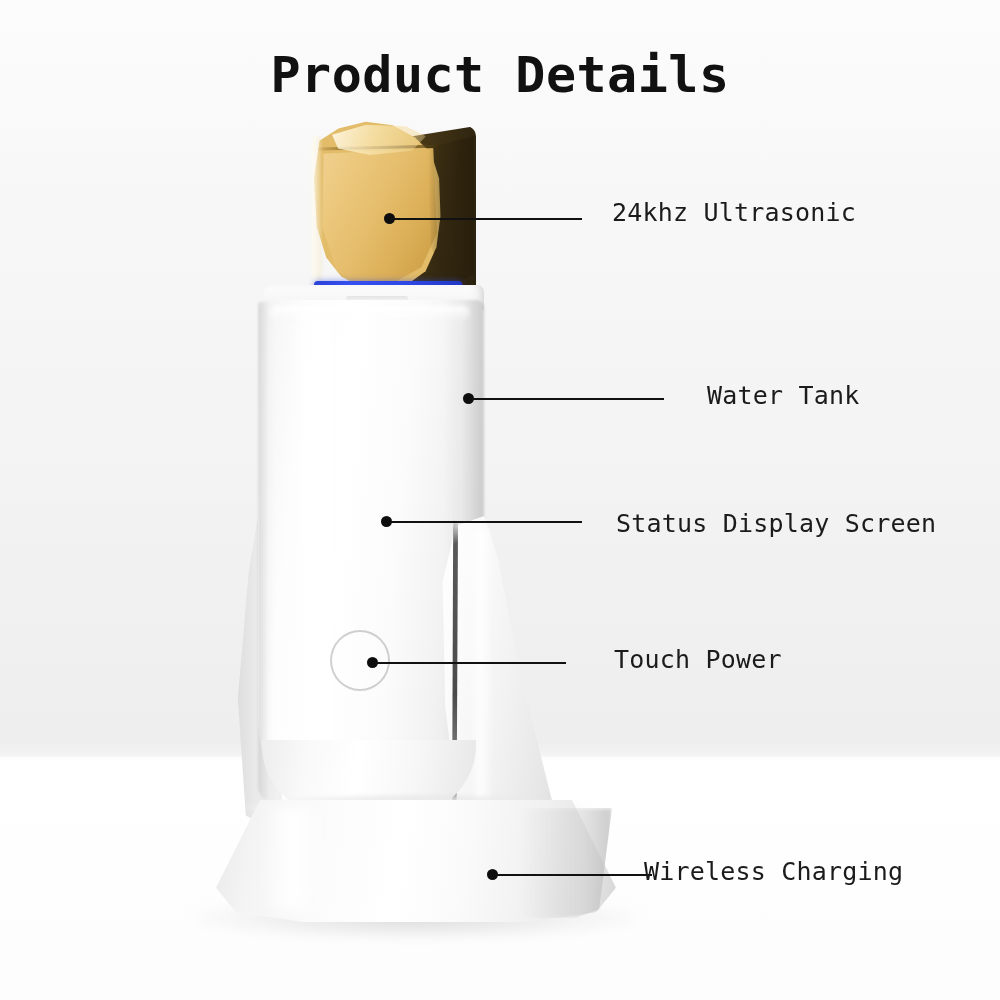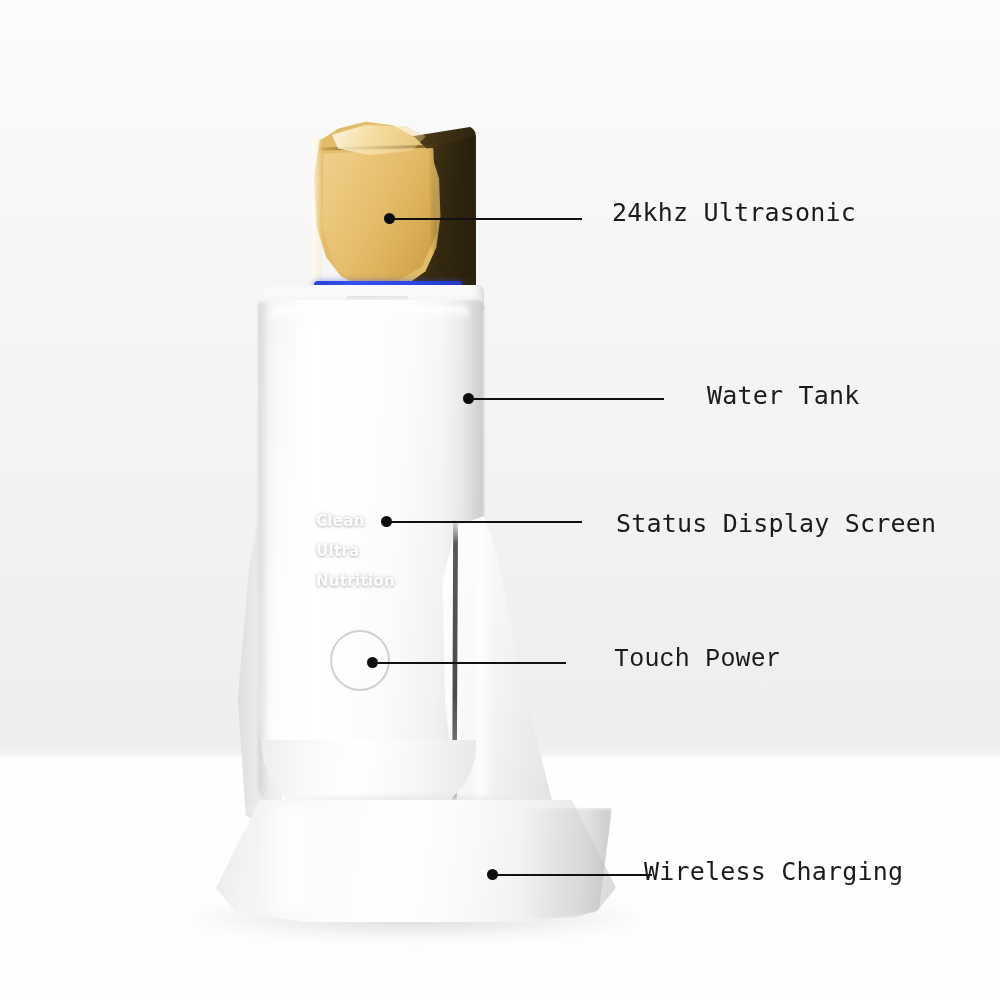--- a/index.html
+++ b/index.html
@@ -339,20 +339,21 @@
 </style>
 </head>
 <body>
 
 <div id="stage">
 
   <div class="backdrop-wall"></div>
   <div class="backdrop-floor"></div>
   <div class="horizon-glow"></div>
 
+  <div class="title">Product Details</div>
 
   <div class="product">
 
     <div class="floor-shadow"></div>
 
     <div class="cradle-left"></div>
 
     <div class="tip-wrap">
       <div class="tip-dark"></div>
       <div class="tip-gold"></div>
@@ -368,25 +369,20 @@
 
     <div class="collar"></div>
     <div class="collar-slot"></div>
 
     <div class="body-main"></div>
     <div class="body-left-edge"></div>
     <div class="body-sheen"></div>
     <div class="body-right-edge"></div>
     <div class="body-top-shine"></div>
 
-    <div class="screen">
-      <div>Clean</div>
-      <div>Ultra</div>
-      <div>Nutrition</div>
-    </div>
 
     <div class="power-btn"></div>
 
     <div class="cradle-wing"></div>
     <div class="cradle-wing-hi"></div>
     <div class="cradle-gap"></div>
 
     <div class="body-bottom-curve"></div>
 
     <div class="base-top-seam"></div>
@@ -401,19 +397,19 @@
       <div class="callout-line" style="left: 390px; top: 218px; width: 192px;"></div>
       <div class="callout-label" style="left: 588px; top: 198px;">24khz Ultrasonic</div>
       <div class="callout-dot" style="left: 463px; top: 393px;"></div>
       <div class="callout-line" style="left: 472px; top: 398px; width: 192px;"></div>
       <div class="callout-label" style="left: 683px; top: 381px;">Water Tank</div>
       <div class="callout-dot" style="left: 381px; top: 516px;"></div>
       <div class="callout-line" style="left: 390px; top: 521px; width: 192px;"></div>
       <div class="callout-label" style="left: 592px; top: 509px; text-align: right;">Status Display Screen</div>
       <div class="callout-dot" style="left: 367px; top: 657px;"></div>
       <div class="callout-line" style="left: 376px; top: 662px; width: 190px;"></div>
-      <div class="callout-label" style="left: 590px; top: 645px; font-family: Liberation Mono, monospace;">Touch Power</div>
+      <div class="callout-label" style="left: 590px; top: 645px;">Touch Power</div>
       <div class="callout-dot" style="left: 487px; top: 869px;"></div>
       <div class="callout-line" style="left: 496px; top: 874px; width: 156px;"></div>
       <div class="callout-label" style="left: 620px; top: 857px;">Wireless Charging</div>
     </div>
 
 </div>
 
 </body></html>

